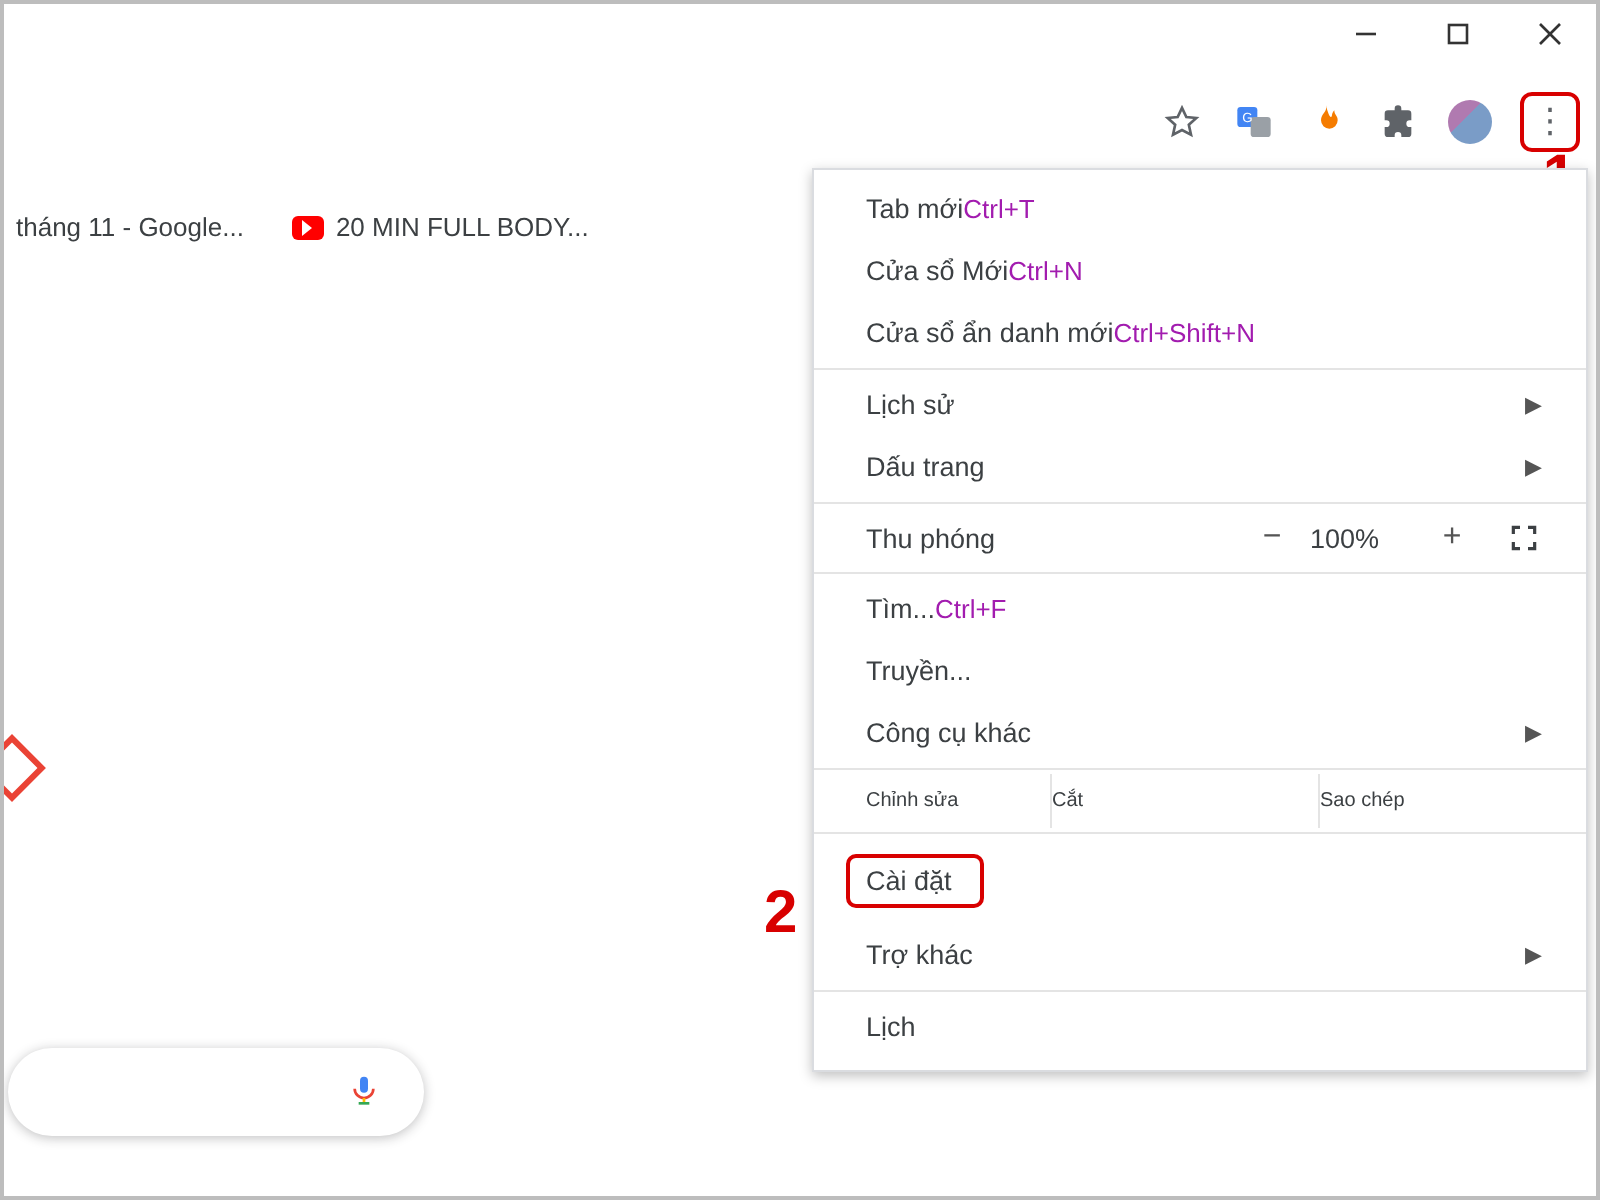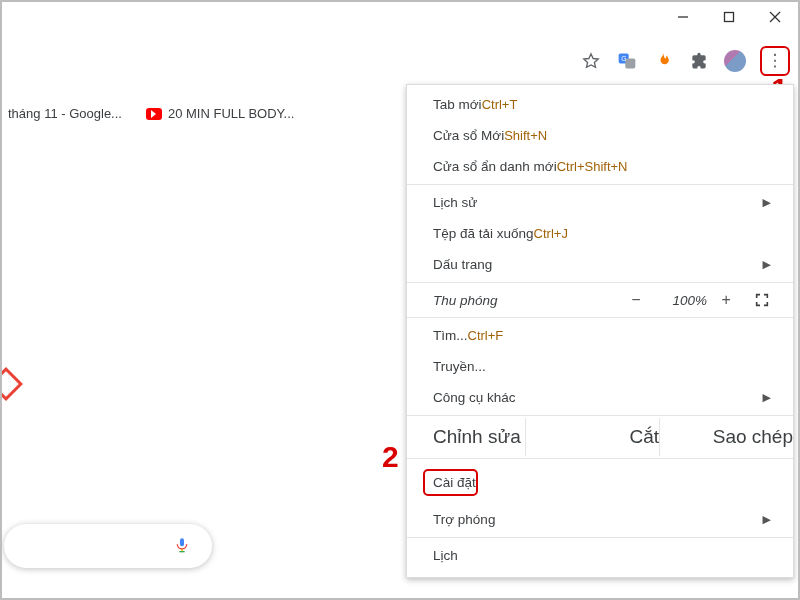--- a/index.html
+++ b/index.html
@@ -88,52 +88,51 @@
     padding: 4px 0 6px 0;
   }
   .mi {
     display:flex;
     align-items:center;
     justify-content:flex-start;
     padding: 8px 22px 8px 26px;
     font-size:13.5px;
     color:#3c4043;
   }
-  .mi .short { color:#a16207; font-size:13px; }
+  .mi .short { color:#a21caf; font-size:13px; }
   .mi .arrow { color:#555; font-size:11px; margin-left:auto;}
   .sep { height:1px; background:#e4e4e4; margin:2px 0;}
   .zoom-row {
     display:flex; align-items:center;
     padding: 6px 14px 6px 26px;
     font-size:13.5px;
-    font-style:italic;
   }
   .zoom-row .lbl { flex:1 1 auto; }
   .zoom-row .zbtn {
     width:38px; text-align:center; color:#555; font-size:16px;
   }
-  .zoom-row .zval { width:52px; text-align:right;}
+  .zoom-row .zval { width:52px; text-align:left;}
   .zoom-row .full {
     width:34px; display:flex; justify-content:center;
   }
   .edit-row {
     display:flex; align-items:center;
-    font-size:19px;
+    font-size:10px;
   }
   .edit-row .lbl { padding:8px 0 8px 26px; width:118px;}
   .edit-row .cell {
-    flex:1; text-align:right; padding:8px 0;
+    flex:1; text-align:left; padding:8px 0;
     border-left:1px solid #e4e4e4;
   }
 
   .settings-box {
     display:inline-block;
     border:2.5px solid #d80000;
     border-radius:5px;
-    padding: 4px 0 4px 8px;
+    padding: 4px 14px 4px 8px;
     margin-left: 16px;
   }
   .annot2 {
     position:absolute;
     top: 438px;
     left: 380px;
     font-size: 30px; font-weight:800; color:#d80000;
   }
 
   
@@ -222,36 +221,32 @@
 <div class="red-shape"></div>
 
 <div class="menu">
 
   <div class="mi">
     <span>Tab mới</span>
     <span class="short">Ctrl+T</span>
   </div>
   <div class="mi">
     <span>Cửa sổ Mới</span>
-    <span class="short">Shift+N</span>
+    <span class="short">Ctrl+N</span>
   </div>
   <div class="mi">
     <span>Cửa sổ ẩn danh mới</span>
     <span class="short">Ctrl+Shift+N</span>
   </div>
 
   <div class="sep"></div>
 
   <div class="mi">
     <span>Lịch sử</span>
     <span class="arrow">▶</span>
-  </div>
-  <div class="mi">
-    <span>Tệp đã tải xuống</span>
-    <span class="short">Ctrl+J</span>
   </div>
   <div class="mi">
     <span>Dấu trang</span>
     <span class="arrow">▶</span>
   </div>
 
   <div class="sep"></div>
 
   <div class="zoom-row">
     <span class="lbl">Thu phóng</span>
@@ -288,21 +283,21 @@
   </div>
 
   <div class="sep"></div>
 
   <div class="mi" style="padding-left:0;">
     <span class="settings-box">
       <span>Cài đặt</span>
     </span>
   </div>
   <div class="mi">
-    <span>Trợ phóng</span>
+    <span>Trợ khác</span>
     <span class="arrow">▶</span>
   </div>
 
   <div class="sep"></div>
 
   <div class="mi">
     <span>Lịch</span>
   </div>
 </div>
 

